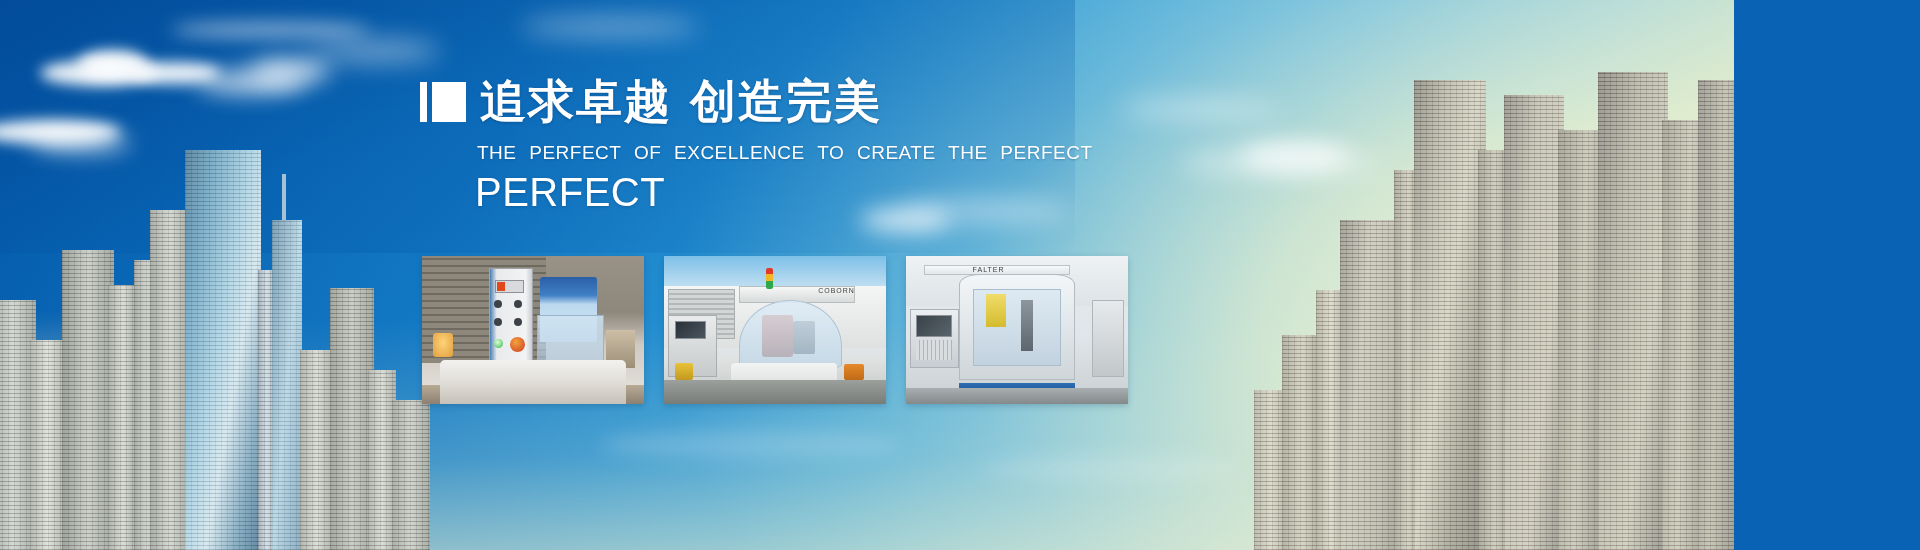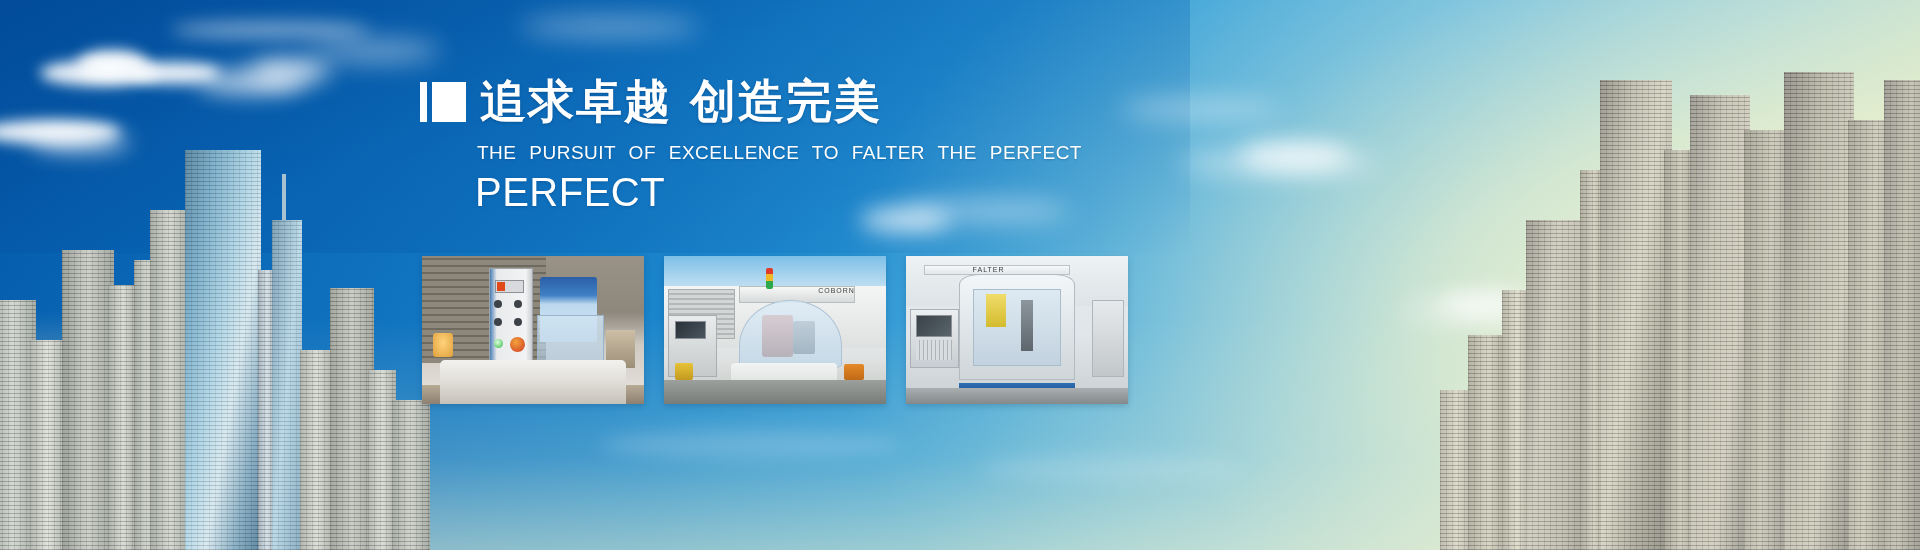--- a/index.html
+++ b/index.html
@@ -1,19 +1,19 @@
 <!DOCTYPE html>
 <html><head>
 <meta charset="utf-8">
 <style>
   * { margin:0; padding:0; box-sizing:border-box; }
   html,body { width:1920px; height:550px; overflow:hidden; }
   body { font-family:"Liberation Sans", sans-serif; background:#0a62b5; }
 
-  #banner { position:relative; width:1920px; height:550px; overflow:hidden;padding-left:29px; }
+  #banner { position:relative; width:1734px; height:550px; overflow:hidden;padding-left:29px; }
 
   
   .sky-base{
     position:absolute; inset:0;
     background:
       radial-gradient(ellipse 1500px 900px at 92% 60%, rgba(245,246,214,0.96) 0%, rgba(238,242,205,0.75) 22%, rgba(200,228,216,0.35) 42%, rgba(120,195,225,0.05) 62%, rgba(0,0,0,0) 78%),
       linear-gradient(118deg, #0358a8 0%, #0a67b6 14%, #1277c3 28%, #1e8bd0 42%, #34a0da 55%, #63b9e2 68%, #9fd2dd 80%, #d8e7c8 90%, #eff2cf 100%);
   }
   .sky-top-dark{
     position:absolute; left:0; top:0; width:62%; height:46%;
@@ -302,21 +302,21 @@
   <div class="content">
 
     <div class="headline-row">
       <div class="logo-mark">
         <div class="logo-bar"></div>
         <div class="logo-sq"></div>
       </div>
       <div class="headline">追求卓越  创造完美</div>
     </div>
 
-    <div class="subtitle">THE  PURSUIT  OF  EXCELLENCE  TO  FALTER  THE  PERFECT</div>
+    <div class="subtitle">THE  PERFECT  OF  EXCELLENCE  TO  CREATE  THE  PERFECT</div>
 
     <div class="bigword">PERFECT</div>
   </div>
 
   <div class="photos">
 
     <div class="photo p1">
       <div class="p1-wall"></div>
       <div class="p1-floor"></div>
       <div class="p1-tank"></div>

